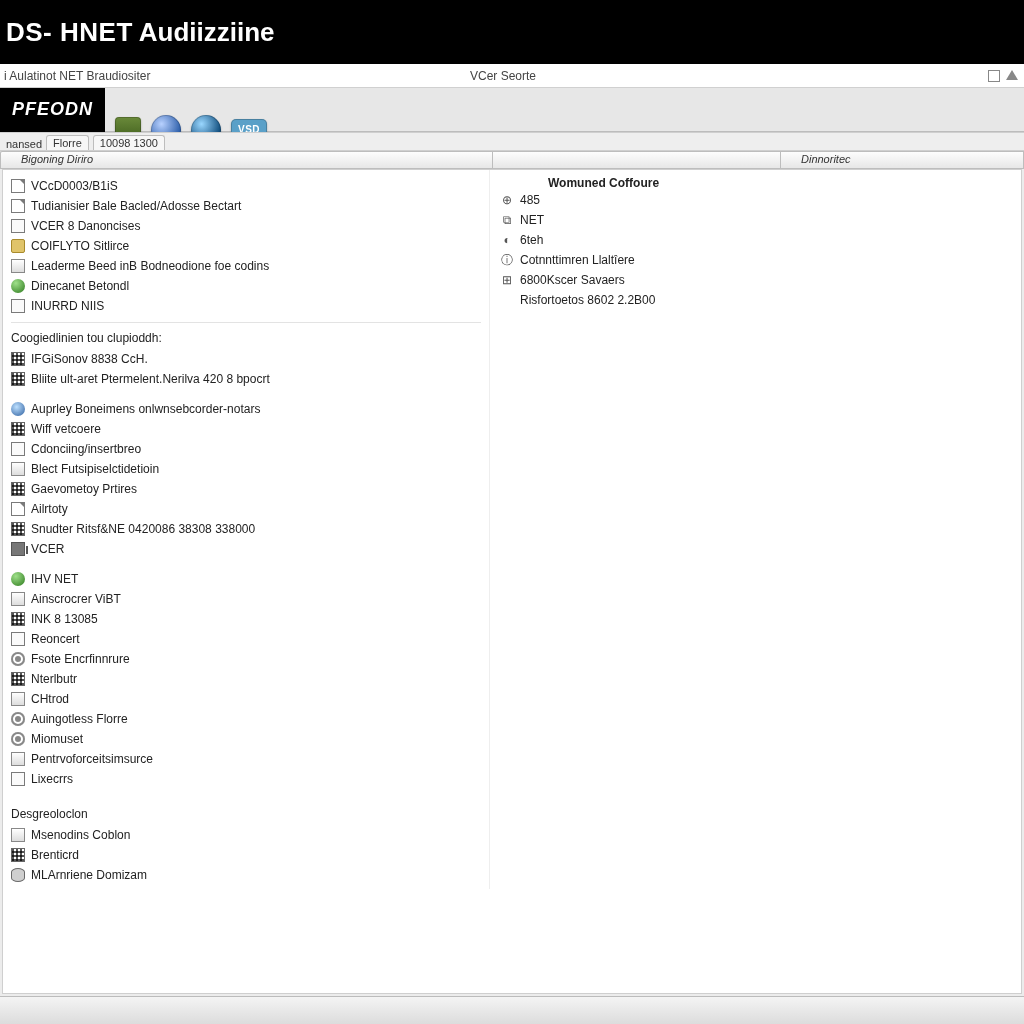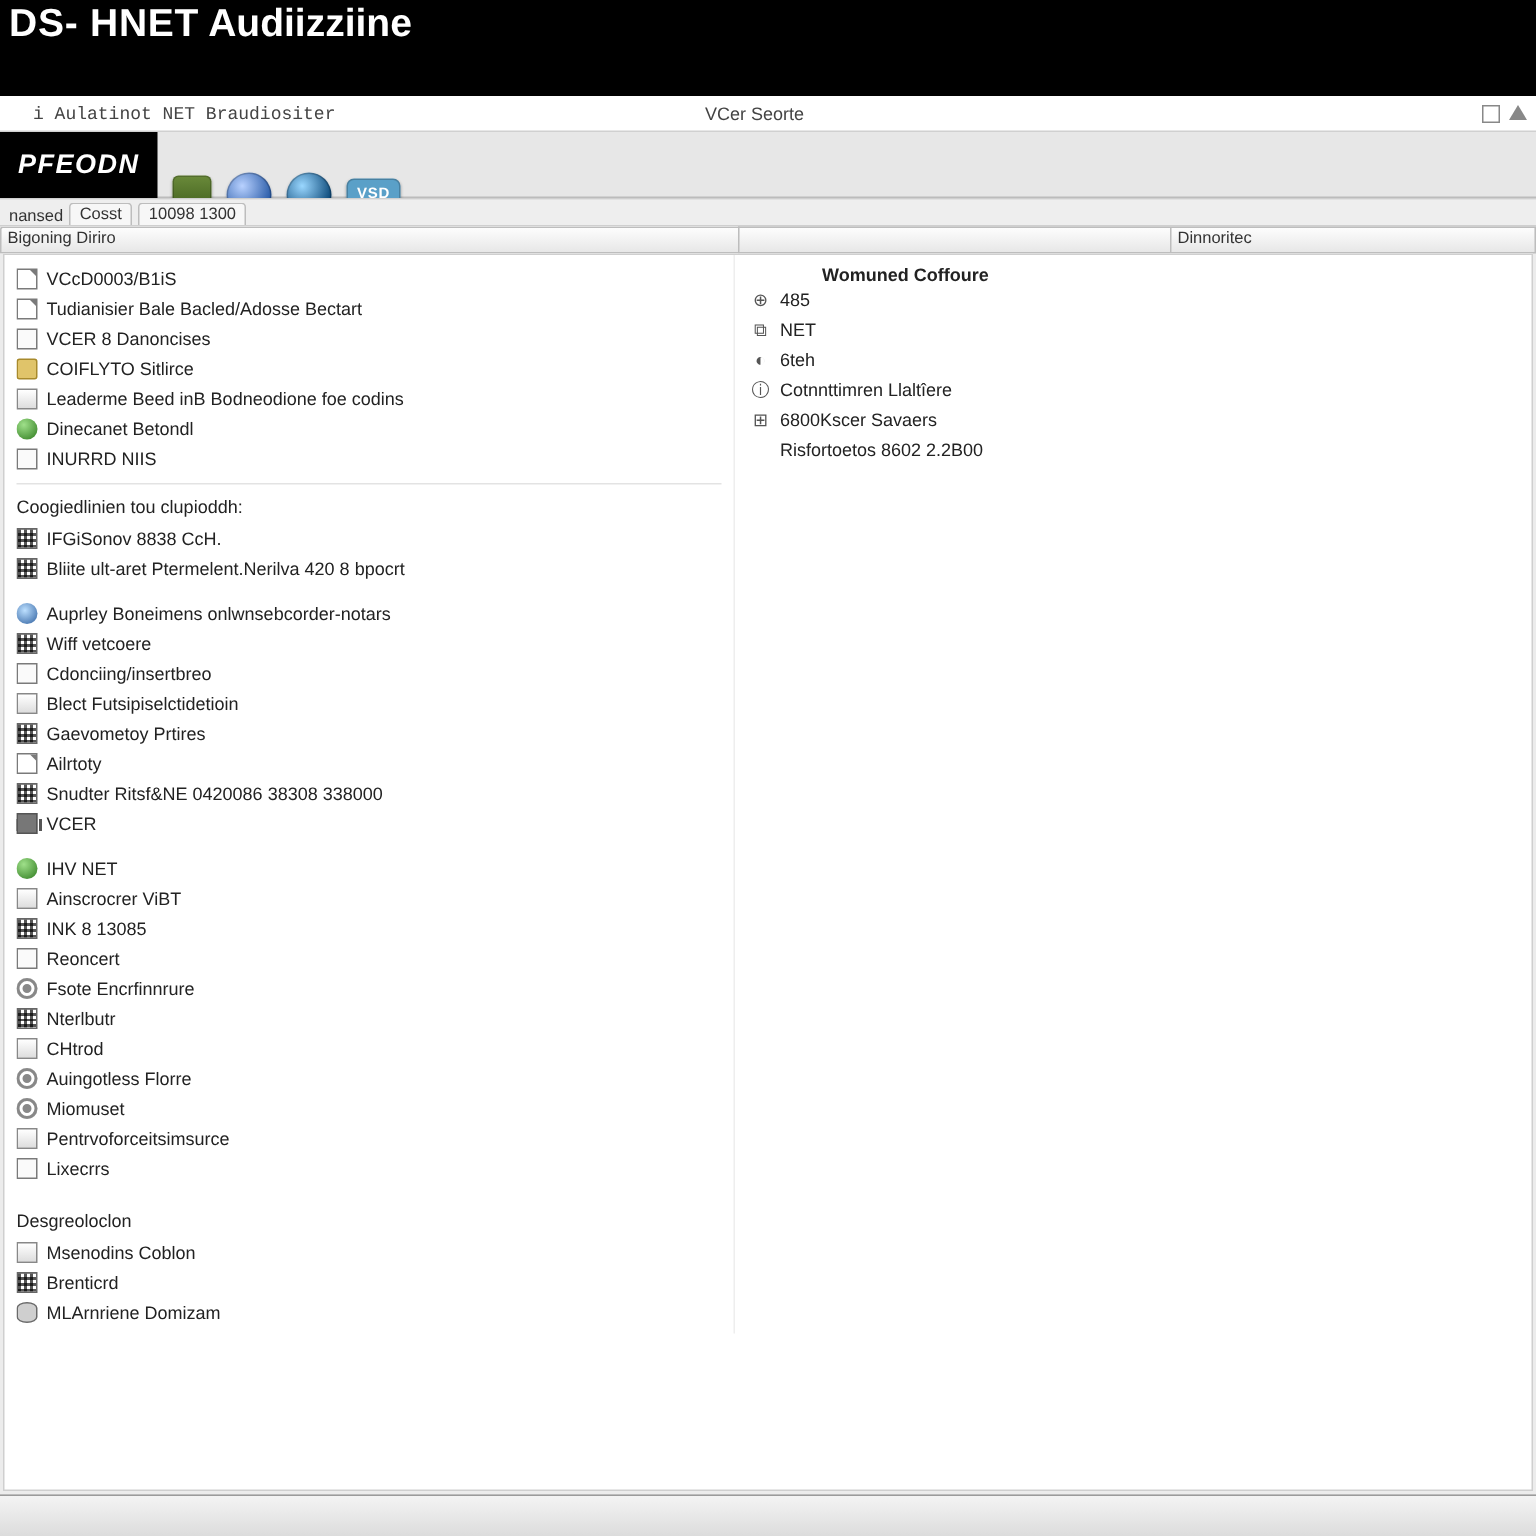--- a/index.html
+++ b/index.html
@@ -1,27 +1,27 @@
 <!DOCTYPE html>
 <html><head>
 <meta charset="utf-8">
 <style>
   * { margin:0; padding:0; box-sizing:border-box; font-family:"Segoe UI",Tahoma,Arial,sans-serif; }
   html,body { width:1024px; height:1024px; background:#000; overflow:hidden; }
   .app { width:1024px; height:1024px; background:#000; display:flex; flex-direction:column; }
 
   
-  .titlebar { height:64px; background:#000; color:#fff; display:flex; padding-left:6px; }
+  .titlebar { height:64px; background:#000; color:#fff; display:flex; align-items:center; padding-left:6px; }
   .titlebar .tprefix { font-weight:700; font-size:26px; letter-spacing:0.5px; margin-right:6px; }
   .titlebar .tmain   { font-weight:700; font-size:26px; }
 
   
   .menubar { height:24px; background:#fff; border-bottom:1px solid #d0d0d0; color:#444; font-size:12px;
              display:flex; align-items:center; }
-  .menubar .mleft { padding-left:22px; flex:0 0 470px; white-space:nowrap; overflow:hidden;font-family:Liberation Mono, monospace; }
+  .menubar .mleft { padding-left:4px; flex:0 0 470px; white-space:nowrap; overflow:hidden; }
   .menubar .mmid  { flex:1; }
   .menubar .mright{ width:40px; display:flex; gap:6px; justify-content:flex-end; padding-right:6px; }
   .mico { width:12px; height:12px; border:1px solid #888; background:#fff; }
   .mico.sq { }
   .mico.tri{ border:none; width:0;height:0; border-left:6px solid transparent;border-right:6px solid transparent;border-bottom:10px solid #888; }
 
   
   .brandbar { height:44px; background:#e7e7e7; border-bottom:1px solid #bcbcbc;
               display:flex; align-items:center; padding-left:0; gap:10px; }
   .brandlogo { height:44px; background:#000; color:#fff; font-family:Arial,sans-serif;
@@ -37,21 +37,21 @@
   
   .workspace { flex:1; background:#ececec; border-top:1px solid #cfcfcf; display:flex; flex-direction:column;
                overflow:hidden; }
   .tabsrow  { height:18px; background:#eee; font-size:11px; color:#333; display:flex; align-items:flex-end;
               padding-left:6px; gap:4px; border-bottom:1px solid #cfcfcf; }
   .minitab  { padding:1px 6px; border:1px solid #bdbdbd; border-bottom:none; background:#f7f7f7;
               border-top-left-radius:3px; border-top-right-radius:3px; }
 
   .colhead { height:18px; display:flex; font-size:11px; color:#333; }
   .colhead .h { border:1px solid #bdbdbd; background:linear-gradient(#fdfdfd,#e7e7e7);
-                padding:1px 4px; border-right:none; }
+                padding:1px 20px; border-right:none;font-style:italic; }
   .colhead .h:first-child { border-top-left-radius:2px; }
   .colhead .h:last-child  { border-right:1px solid #bdbdbd; }
 
   .contentpane { flex:1; background:#ffffff; border:1px solid #cfcfcf; margin:0 2px 2px 2px;
                  overflow:hidden; font-size:12px; color:#222; }
   .twocol { display:flex; }
   .colL { width:486px; padding:6px 8px 4px 8px; }
   .colR { flex:1; padding:6px 8px 4px 10px; border-left:1px solid #eee; }
   .section3 { font-size:12px; color:#222; margin:8px 0 4px 0; }
   .bold { font-weight:700;margin-left:48px; }
@@ -111,21 +111,21 @@
     <div class="brandlogo">PFEODN</div>
     <span class="tbtn a"></span>
     <span class="tbtn b"></span>
     <span class="tbtn c"></span>
     <span class="tbtn d">VSD</span>
   </div>
 
   <div class="workspace">
     <div class="tabsrow">
       <span>nansed</span>
-      <span class="minitab">Cosst</span>
+      <span class="minitab">Florre</span>
       <span class="minitab">10098 1300</span>
     </div>
 
     <div class="colhead">
       <div class="h" style="width:492px">Bigoning Diriro</div>
       <div class="h" style="width:288px"></div>
       <div class="h" style="flex:1">Dinnoritec</div>
     </div>
 
     <div class="contentpane">

